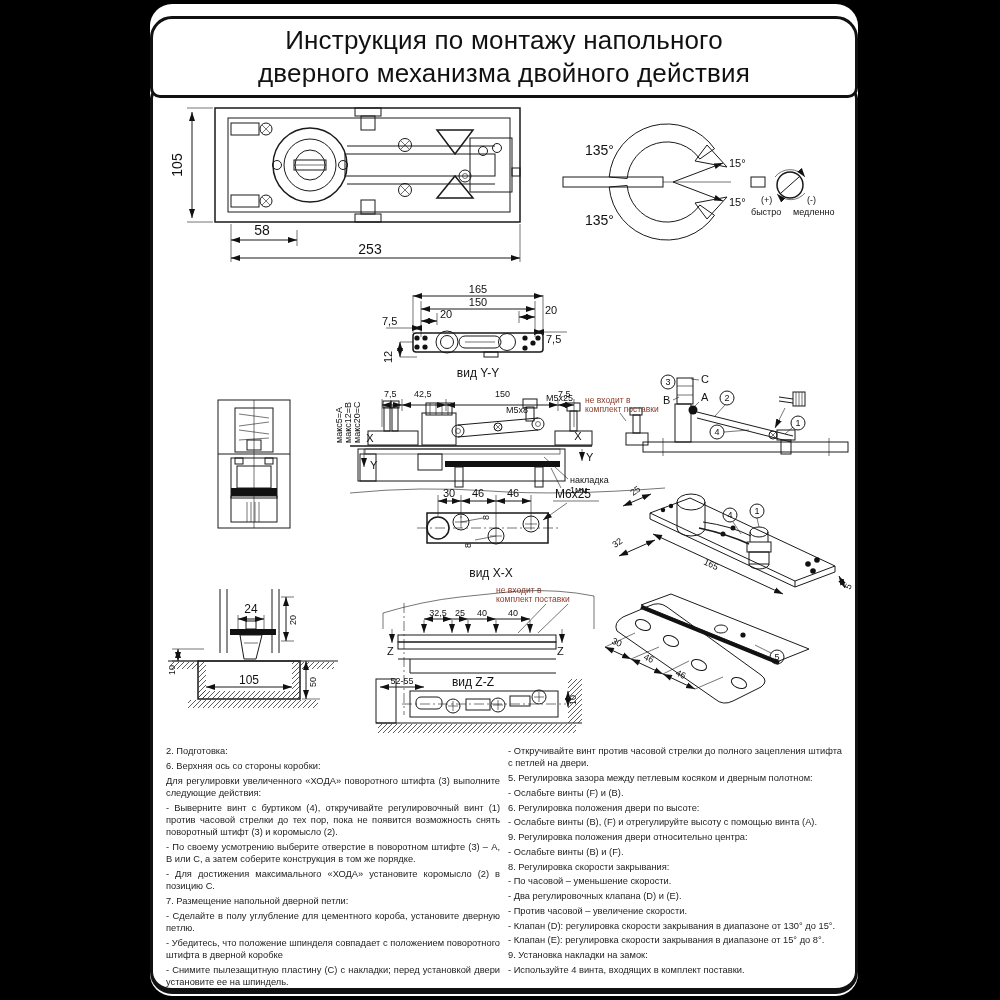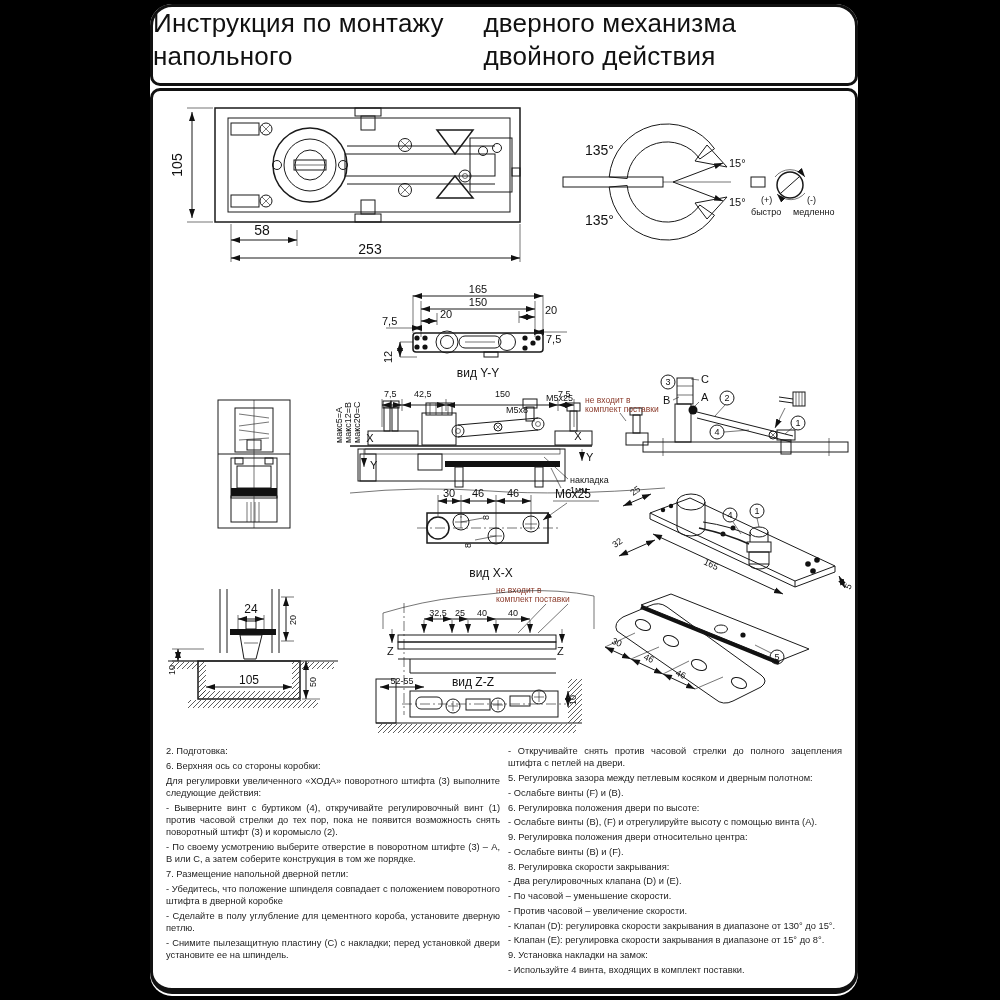--- a/index.html
+++ b/index.html
@@ -1,21 +1,21 @@
 <!DOCTYPE html>
 <html><head>
 <meta charset="utf-8">
 <style>
   html,body{margin:0;padding:0;background:#000;}
   .canvas{position:relative;width:1000px;height:1000px;background:#000;overflow:hidden;
           font-family:"Liberation Sans",sans-serif;color:#111;}
   .page{position:absolute;left:150px;top:4px;width:708px;height:992px;background:#fff;border-radius:22px;}
-  .title-box{position:absolute;left:150px;top:4px;width:708px;height:82px;box-sizing:border-box;
+  .title-box{position:absolute;left:150px;top:16px;width:708px;height:82px;box-sizing:border-box;
              border:3px solid #111;border-radius:22px 22px 10px 10px;background:#fff;
-             display:flex;flex-direction:row;align-items:flex-start;justify-content:center;z-index:2;}
+             display:flex;flex-direction:column;align-items:center;justify-content:center;z-index:2;}
   .title-line{font-size:26px;line-height:1.28;color:#111;letter-spacing:.2px;}
   .content-box{position:absolute;left:150px;top:88px;width:708px;height:906px;box-sizing:border-box;
                border:3px solid #111;border-bottom:6px solid #111;border-radius:10px 10px 22px 22px;background:#fff;z-index:1;}
   .fig{position:absolute;z-index:3;}
   svg{overflow:visible;}
   svg text{font-family:"Liberation Sans",sans-serif;fill:#111;}
   .dim{font-size:11px;}
   .dimB{font-size:14px;}
   .dimS{font-size:9px;}
   .cap{font-size:12px;}
@@ -526,37 +526,38 @@
     </g>
   </svg>
 
   <div class="cols">
     <div class="col">
       <p class="nw">2. Подготовка:</p>
       <p class="nw">6. Верхняя ось со стороны коробки:</p>
       <p>Для регулировки увеличенного «ХОДА» поворотного штифта (3) выполните следующие действия:</p>
       <p>- Выверните винт с буртиком (4), откручивайте регулировочный винт (1) против часовой стрелки до тех пор, пока не появится возможность снять поворотный штифт (3) и коромысло (2).</p>
       <p>- По своему усмотрению выберите отверстие в поворотном штифте (3) – А, В или С, а затем соберите конструкция в том же порядке.</p>
+      <p>- Для достижения максимального «ХОДА» установите коромысло (2) в позицию С.</p>
       <p class="nw">7. Размещение напольной дверной петли:</p>
+      <p>- Сделайте в полу углубление для цементного короба, установите дверную петлю.</p>
       <p>- Убедитесь, что положение шпинделя совпадает с положением поворотного штифта в дверной коробке</p>
-      <p>- Сделайте в полу углубление для цементного короба, установите дверную петлю.</p>
       <p>- Снимите пылезащитную пластину (С) с накладки; перед установкой двери установите ее на шпиндель.</p>
 
     </div>
     <div class="col">
-      <p>- Откручивайте снять против часовой стрелки до полного зацепления штифта с петлей на двери.</p>
+      <p>- Откручивайте винт против часовой стрелки до полного зацепления штифта с петлей на двери.</p>
       <p class="nw">5. Регулировка зазора между петлевым косяком и дверным полотном:</p>
       <p class="nw">- Ослабьте винты (F) и (B).</p>
       <p class="nw">6. Регулировка положения двери по высоте:</p>
       <p class="nw">- Ослабьте винты (B), (F) и отрегулируйте высоту с помощью винта (A).</p>
       <p class="nw">9. Регулировка положения двери относительно центра:</p>
       <p class="nw">- Ослабьте винты (B) и (F).</p>
       <p class="nw">8. Регулировка скорости закрывания:</p>
+      <p class="nw">- По часовой – уменьшение скорости.</p>
       <p class="nw">- Два регулировочных клапана (D) и (E).</p>
-      <p class="nw">- По часовой – уменьшение скорости.</p>
       <p class="nw">- Против часовой – увеличение скорости.</p>
       <p class="nw">- Клапан (D): регулировка скорости закрывания в диапазоне от 130° до 15°.</p>
       <p class="nw">- Клапан (E): регулировка скорости закрывания в диапазоне от 15° до 8°.</p>
       <p class="nw">9. Установка накладки на замок:</p>
       <p class="nw">- Используйте 4 винта, входящих в комплект поставки.</p>
     </div>
   </div>
 </div>
 
 </body></html>

